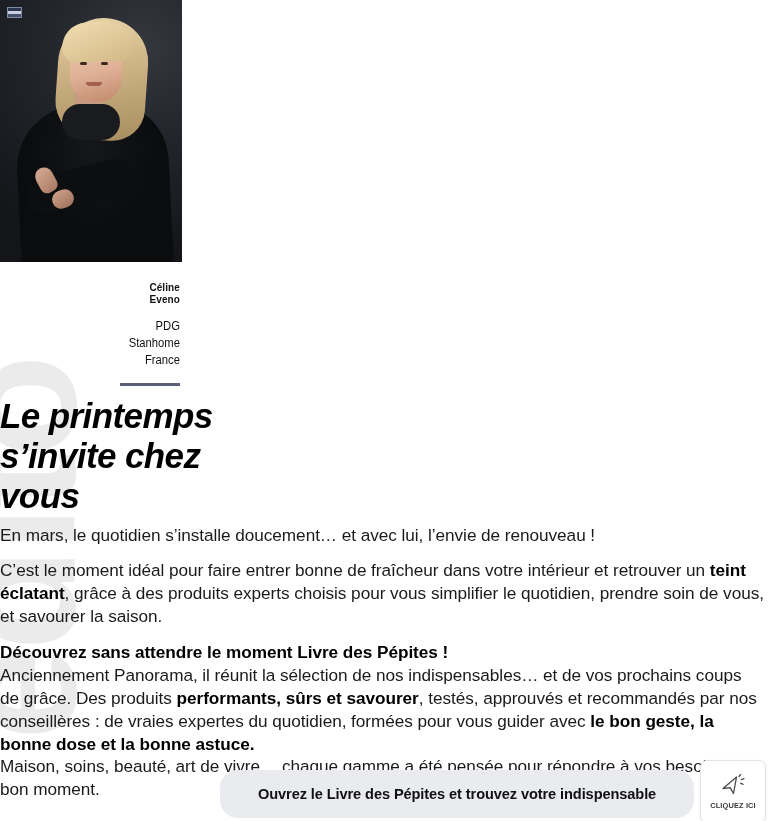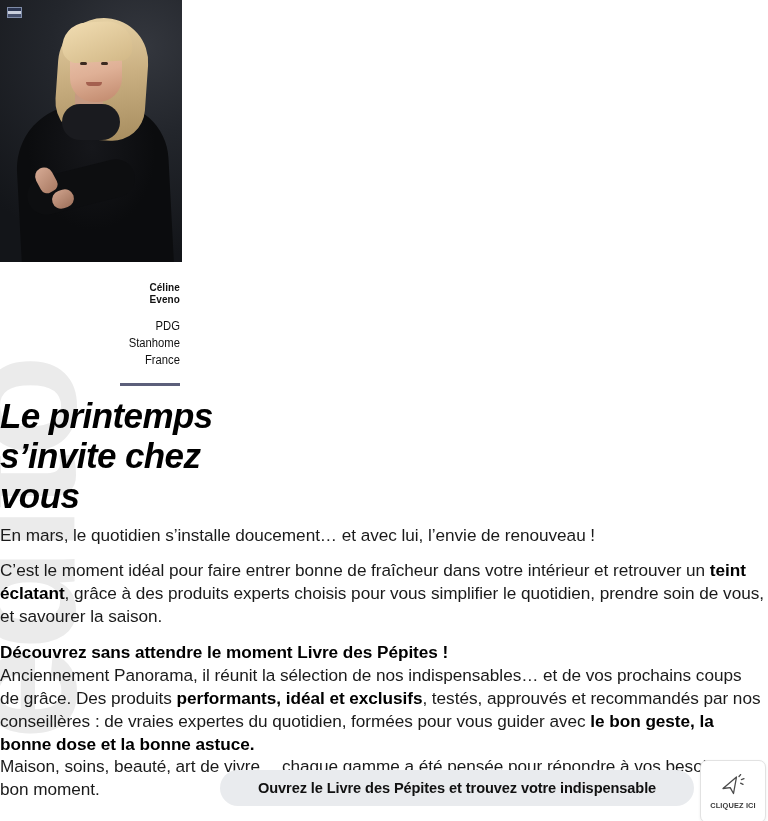--- a/index.html
+++ b/index.html
@@ -245,21 +245,21 @@
     right: 0;
     bottom: 0;
     height: 61px;
     z-index: 3;
   }
   .cta-pill {
     position: absolute;
     left: 0;
     right: 74px;
     top: 10px;
-    height: 36px;
+    height: 48px;
     background: #e9ebee;
     border-radius: 18px;
     display: flex;
     align-items: center;
   }
   .cta-pill span {
     margin-left: 38px;
     font-size: 14.6px;
     font-weight: 700;
     color: #111111;
@@ -334,21 +334,21 @@
   <h1 class="headline">Le printemps s’invite chez vous</h1>
 
   <div class="spacer-lead"></div>
 
   <p><span>En mars, le quotidien s’installe doucement… et avec lui, l’envie de renouveau !</span></p>
 
   <p><span>C’est le moment idéal pour faire entrer bonne de fraîcheur dans votre intérieur et retrouver un </span><b>teint éclatant</b><span>, grâce à des produits experts choisis pour vous simplifier le quotidien, prendre soin de vous, et savourer la saison.</span></p>
 
   <p class="tight"><b>Découvrez sans attendre le moment Livre des Pépites !</b></p>
 
-  <p class="tight"><span>Anciennement Panorama, il réunit la sélection de nos indispensables… et de vos prochains coups de grâce. Des produits </span><b>performants, idéal et exclusifs</b><span>, testés, approuvés et recommandés par nos conseillères : de vraies expertes du quotidien, formées pour vous guider avec </span><b>le bon geste, la bonne dose et la bonne astuce.</b></p>
+  <p class="tight"><span>Anciennement Panorama, il réunit la sélection de nos indispensables… et de vos prochains coups de grâce. Des produits </span><b>performants, sûrs et savourer</b><span>, testés, approuvés et recommandés par nos conseillères : de vraies expertes du quotidien, formées pour vous guider avec </span><b>le bon geste, la bonne dose et la bonne astuce.</b></p>
 
   <p><span>Maison, soins, beauté, art de vivre… chaque gamme a été pensée pour répondre à vos besoins, au bon moment.</span></p>
 
 </div>
 
 <div class="cta-row">
   <div class="cta-pill">
     <span>Ouvrez le Livre des Pépites et trouvez votre indispensable</span>
   </div>
   <div class="cta-btn">

